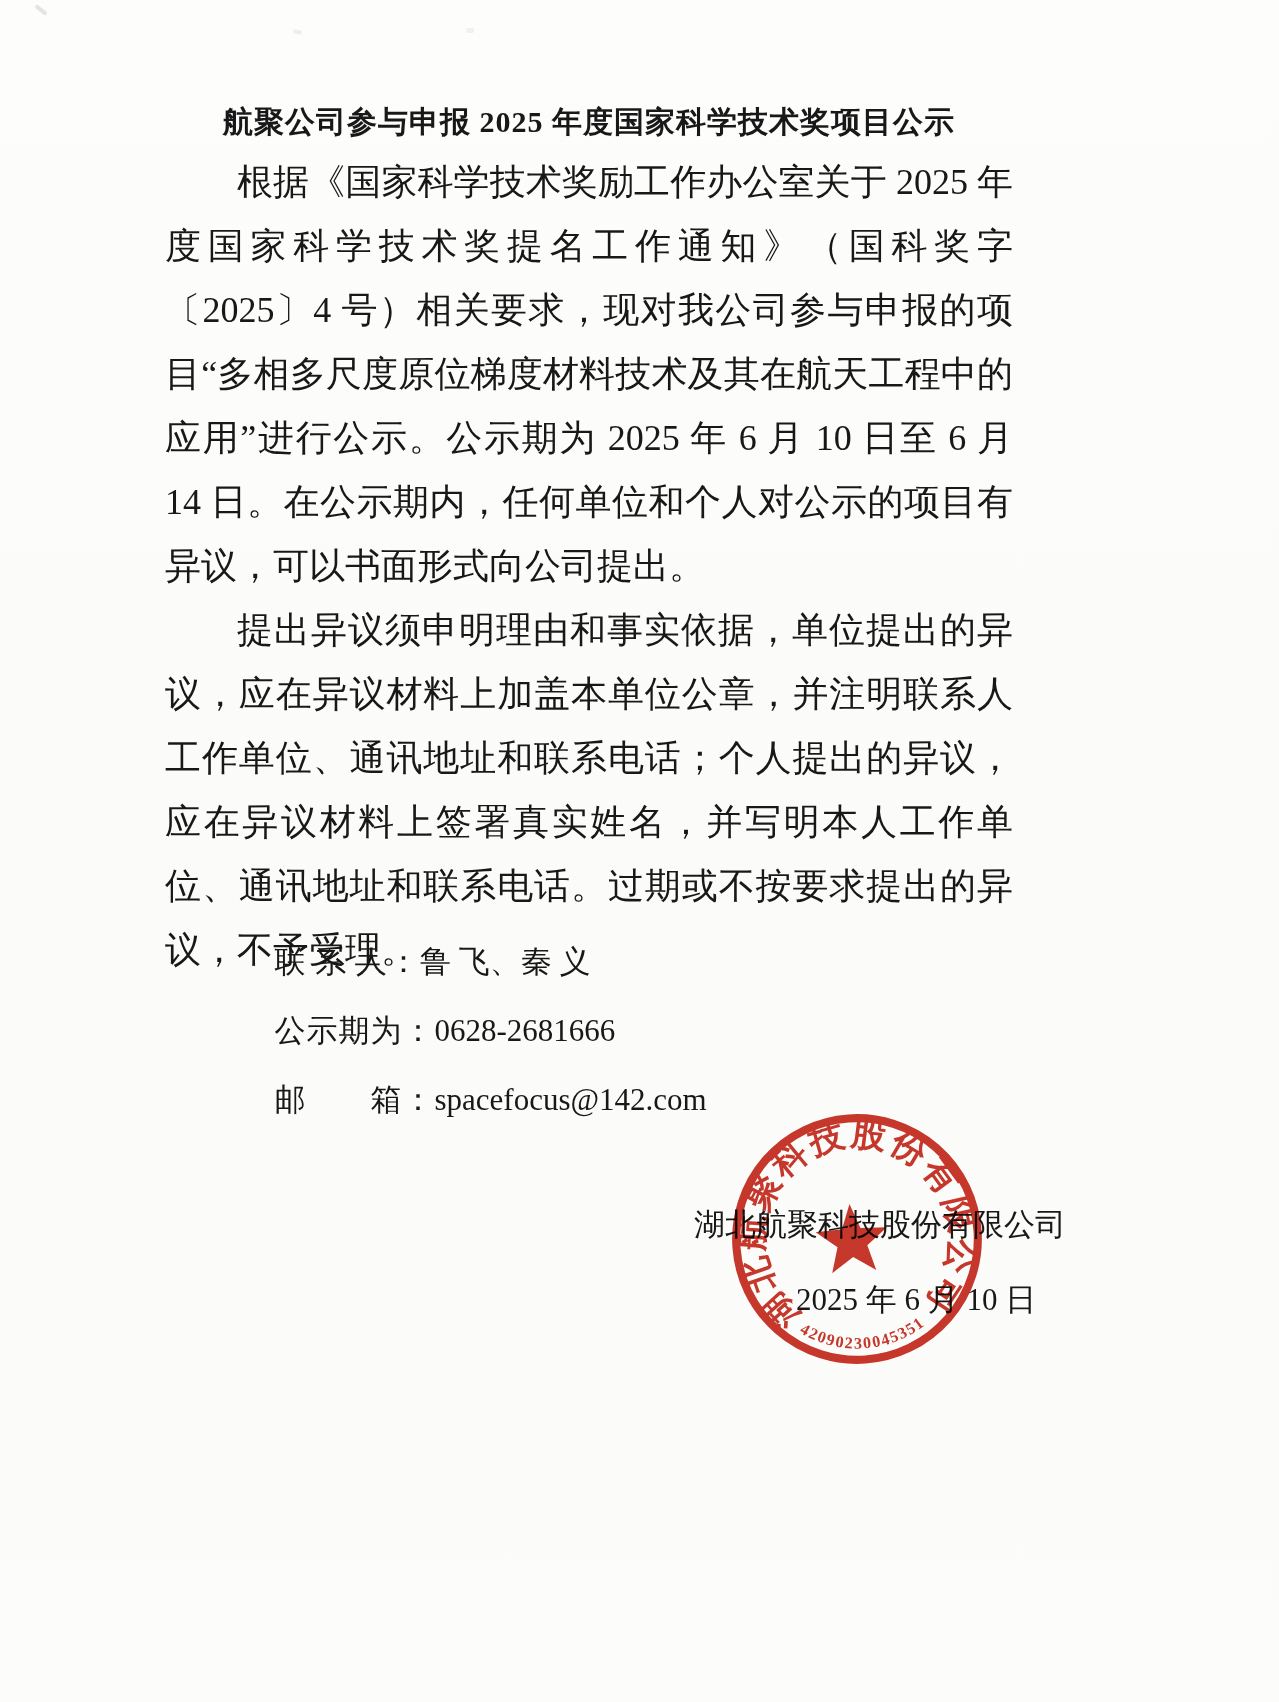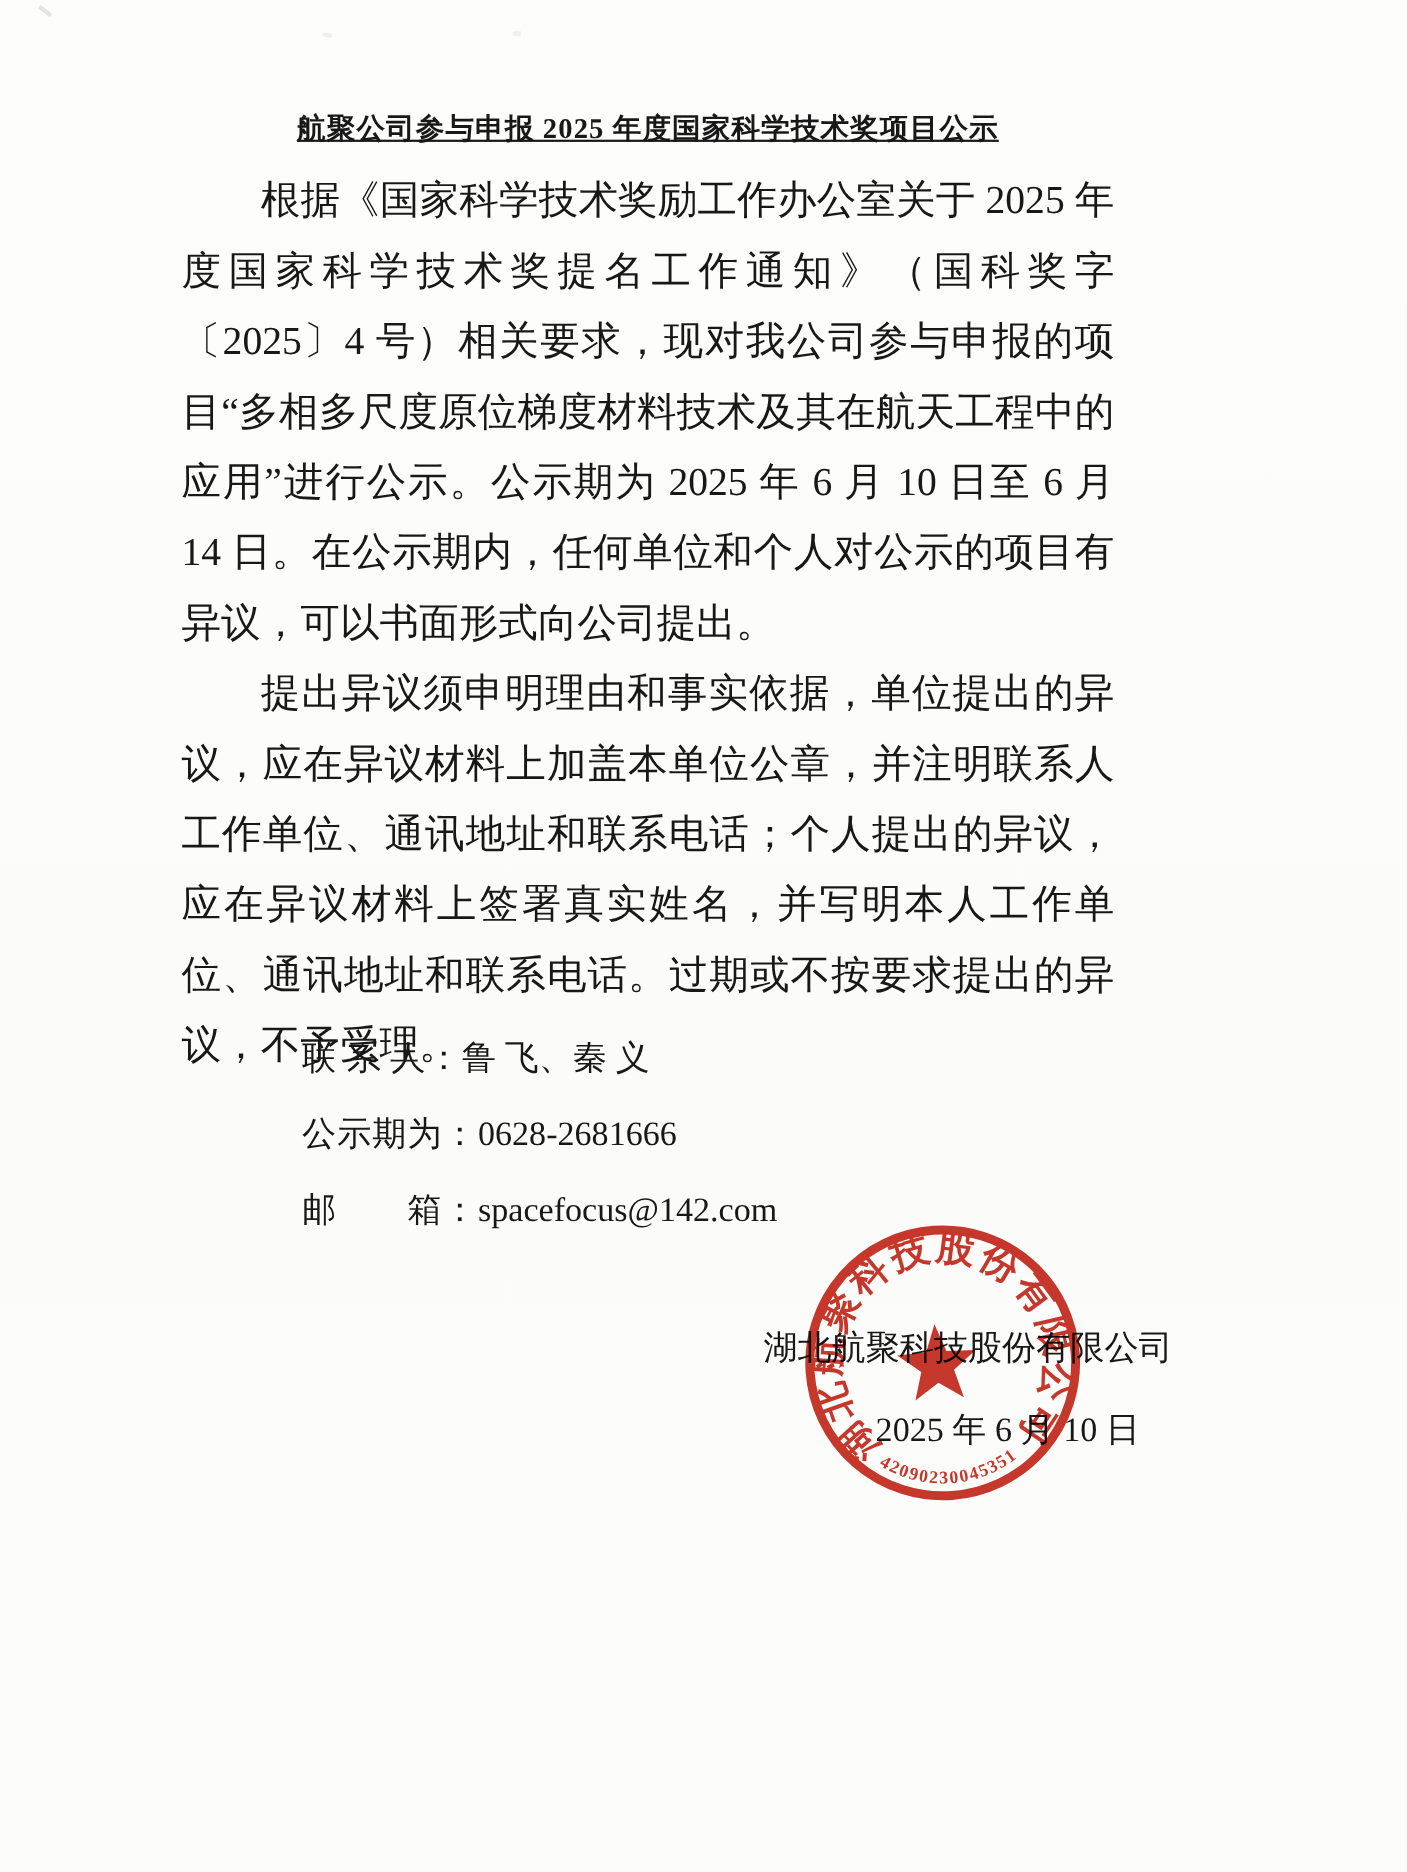--- a/index.html
+++ b/index.html
@@ -15,24 +15,23 @@
     font-family: "Liberation Serif", "DejaVu Serif", serif;
     color: #181818;
     overflow: hidden;
   }
   .doc-title {
     position: absolute;
     top: 82px;
     left: 165px;
     width: 848px;
     text-align: center;
-    font-size: 26px;
+    font-size: 30px;
     font-weight: bold;
     letter-spacing: 1px;
-    text-decoration: underline;
   }
   .body-text {
     position: absolute;
     top: 150px;
     left: 165px;
     width: 848px;
     font-size: 36px;
     line-height: 64px;
     text-align: justify;
     text-justify: inter-ideograph;

